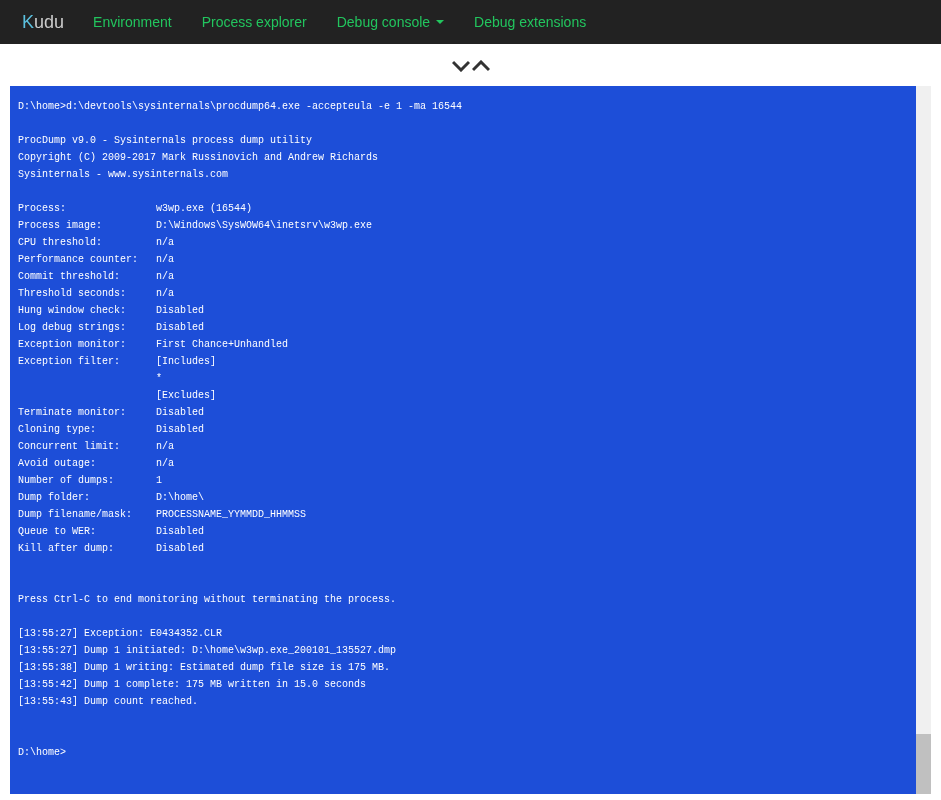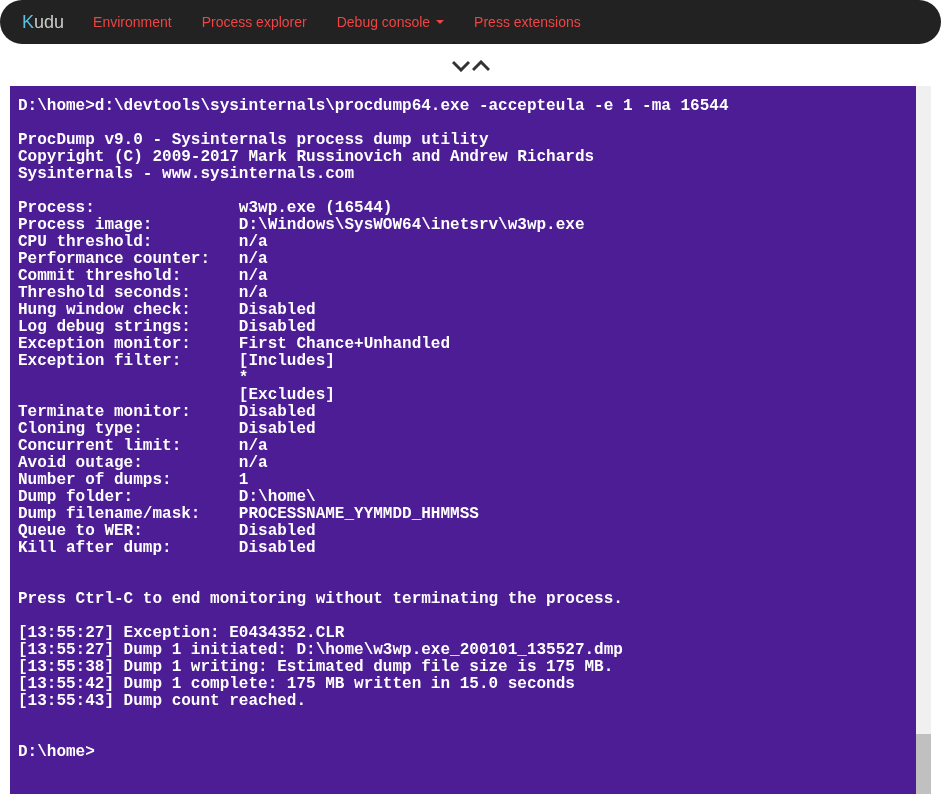--- a/index.html
+++ b/index.html
@@ -13,37 +13,36 @@
       width: 941px;
       height: 800px;
       overflow: hidden;
     }
     .navbar {
       background: #222;
       height: 44px;
       display: flex;
       align-items: center;
       padding: 0 8px;
-      border-radius: 22px;
     }
     .brand {
       color: #ccc;
       font-size: 18px;
       padding: 0 14px;
       font-weight: normal;
     }
     .brand .k {
       color: #5bc0de;
     }
     .nav-items {
       display: flex;
       align-items: center;
     }
     .nav-item {
-      color: #ef4444;
+      color: #22c55e;
       font-size: 14px;
       padding: 12px 15px;
       cursor: pointer;
       display: flex;
       align-items: center;
       gap: 4px;
     }
     .caret {
       display: inline-block;
       width: 0;
@@ -66,30 +65,30 @@
       color: #333;
       cursor: pointer;
       font-weight: bold;
       line-height: 1;
     }
     .console-wrap {
       padding: 0 10px 10px 10px;
       position: relative;
     }
     .console {
-      background: #4c1d95;
+      background: #1d4ed8;
       color: #fff;
       font-family: Consolas, "Courier New", monospace;
-      font-size: 16px;
+      font-size: 10px;
       line-height: 17px;
       padding: 12px 8px 8px 8px;
       height: 708px;
       overflow-y: auto;
       white-space: pre;
-      font-weight: bold;
+      font-weight: normal;
     }
     .scrollbar-track {
       position: absolute;
       right: 10px;
       top: 0;
       width: 15px;
       height: 708px;
       background: #f0f0f0;
     }
     .scrollbar-thumb {
@@ -113,21 +112,21 @@
       <span>Environment</span>
     </div>
     <div class="nav-item">
       <span>Process explorer</span>
     </div>
     <div class="nav-item">
       <span>Debug console</span>
       <span class="caret"></span>
     </div>
     <div class="nav-item">
-      <span>Press extensions</span>
+      <span>Debug extensions</span>
     </div>
   </div>
 </div>
 
 <div class="toggle-bar">
   <span class="chevron">
     <svg width="18" height="12" viewBox="0 0 18 12">
         <path d="M1 2 L9 10 L17 2" stroke="#333" stroke-width="3" fill="none"></path>
       </svg>
   </span>

